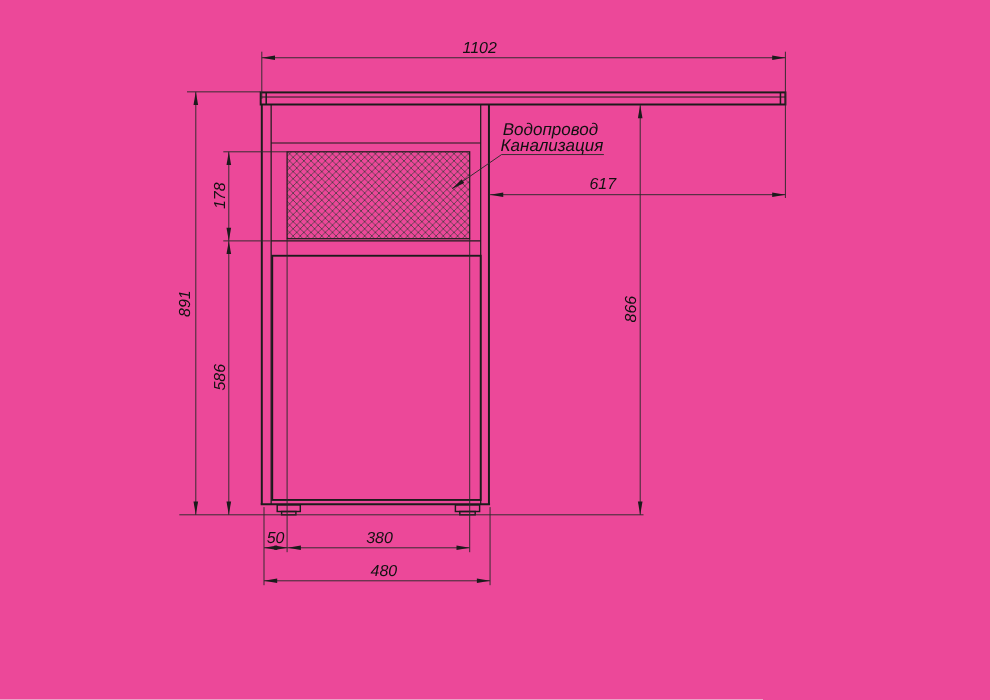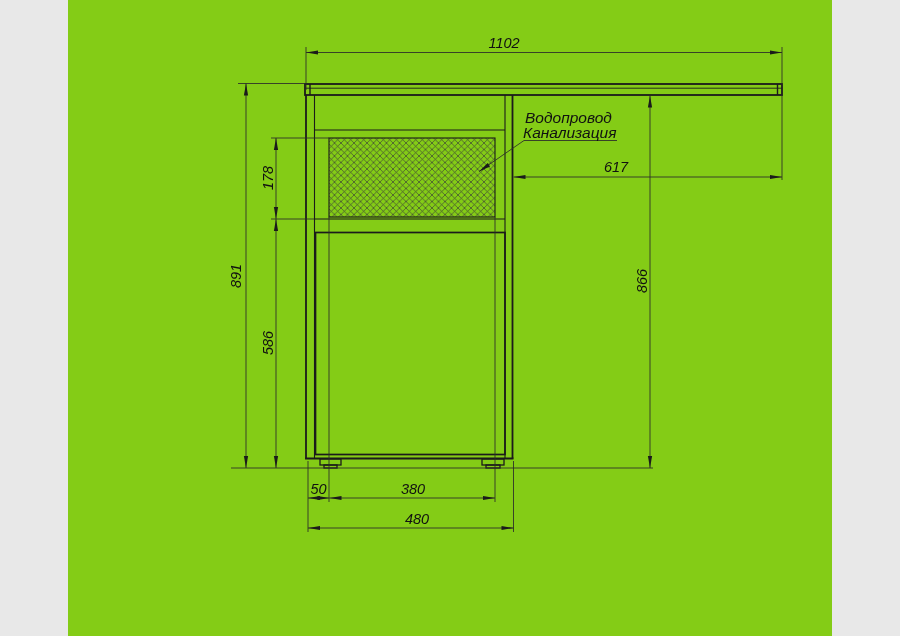--- a/index.html
+++ b/index.html
@@ -1,17 +1,17 @@
 <!DOCTYPE html>
 <html><head>
 <meta charset="utf-8">
 <style>
   html,body{margin:0;padding:0;background:#e8e8e8;}
   .stage{
-    width:764px;height:636px;margin:0 auto;background:#84cc16;
+    width:900px;height:636px;margin:0 auto;background:#ec4899;
     position:relative;font-family:"Liberation Sans",sans-serif;
   }
   svg{display:block;}
   .outline{stroke:#1b1b1b;fill:none;}
   .sw-thick{stroke-width:1.8;}
   .sw-med{stroke-width:1.1;}
   .sw-cap{stroke-width:1.4;}
   .sw-foot{stroke-width:1.3;}
   .sw-fine{stroke-width:0.9;}
   .dim{stroke:#2a2a2a;stroke-width:0.85;fill:none;}

